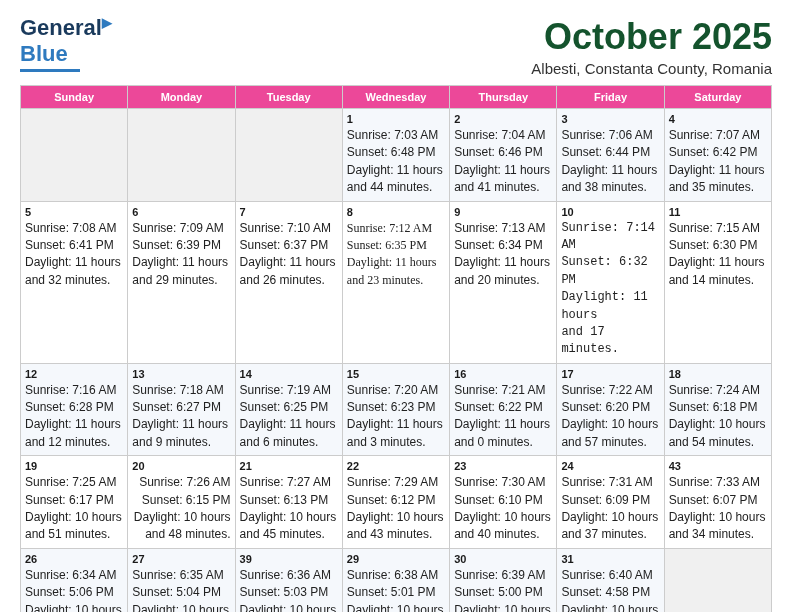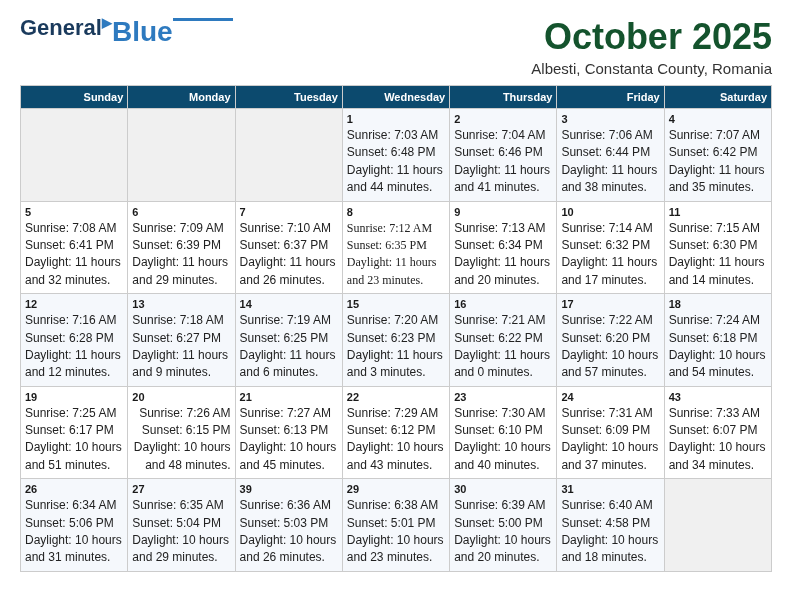--- a/index.html
+++ b/index.html
@@ -11,21 +11,21 @@
       padding: 16px 20px;
     }
     .header {
       display: flex;
       align-items: flex-start;
       justify-content: space-between;
       margin-bottom: 8px;
     }
     .logo {
       display: flex;
-      flex-direction: row;
+      flex-direction: column;
       align-items: flex-start;
     }
     .logo-text {
       font-size: 22px;
       font-weight: bold;
       color: #1a3a5c;
       line-height: 1.1;
     }
     .logo-line {
       width: 60px;
@@ -45,26 +45,26 @@
       font-size: 15px;
       color: #333;
       margin-top: 2px;
     }
     table {
       width: 100%;
       border-collapse: collapse;
       font-size: 10px;
     }
     thead tr th {
-      background: #0c4a6e;
+      background: #ec4899;
       color: #fff;
       font-size: 11px;
       font-weight: bold;
       padding: 5px 4px;
-      text-align: right;
+      text-align: center;
       border: 1px solid #ccc;
     }
     tbody tr td {
       border: 1px solid #ccc;
       vertical-align: top;
       padding: 4px 4px;
       min-height: 80px;
       height: 88px;
       width: calc(100%/7);
       background: #fff;
@@ -92,21 +92,21 @@
 <body>
 
 <div class="header">
   <div class="logo">
     <div style="display:flex;align-items:flex-end;">
       <span class="logo-text">
         <span style="color:#1a3a5c;">General</span><span style="color:#2e7abf;font-size:13px;vertical-align:super;">▶</span>
       </span>
     </div>
     <div style="display:flex;align-items:center;">
-      <span style="font-size:28px;font-weight:bold;color:#2e7abf;">Blue</span>
+      <span style="font-size:22px;font-weight:bold;color:#2e7abf;">Blue</span>
     </div>
     <div class="logo-line"></div>
   </div>
   <div class="title-block">
     <div class="month-title">October 2025</div>
     <div class="location-title">Albesti, Constanta County, Romania</div>
   </div>
 </div>
 
 <table>
@@ -186,21 +186,21 @@
         </td>
         <td>
           <div class="day-number">9</div>
           <div class="day-info" style="white-space: pre-line;">Sunrise: 7:13 AM
 Sunset: 6:34 PM
 Daylight: 11 hours
 and 20 minutes.</div>
         </td>
         <td>
           <div class="day-number">10</div>
-          <div class="day-info" style="white-space: pre-line;">Sunrise: 7:14 AM
+          <div class="day-info" style="white-space: pre-line; font-family: Liberation Mono, monospace;">Sunrise: 7:14 AM
 Sunset: 6:32 PM
 Daylight: 11 hours
 and 17 minutes.</div>
         </td>
         <td>
           <div class="day-number">11</div>
           <div class="day-info" style="white-space: pre-line;">Sunrise: 7:15 AM
 Sunset: 6:30 PM
 Daylight: 11 hours
 and 14 minutes.</div>

